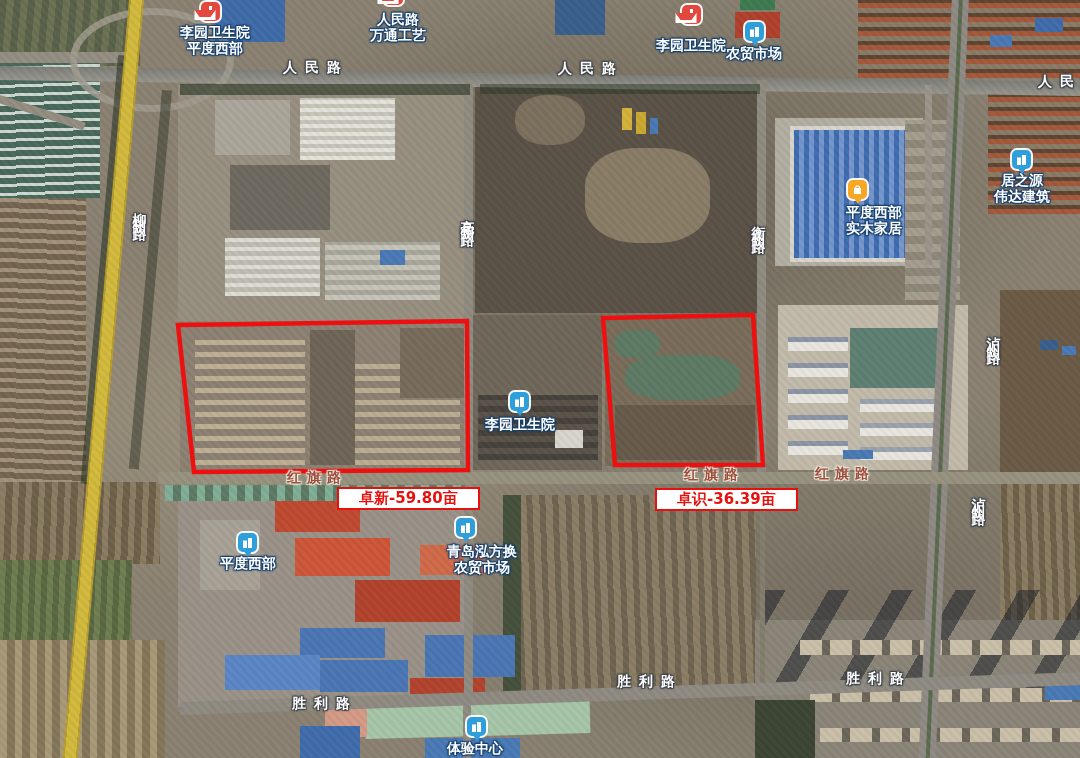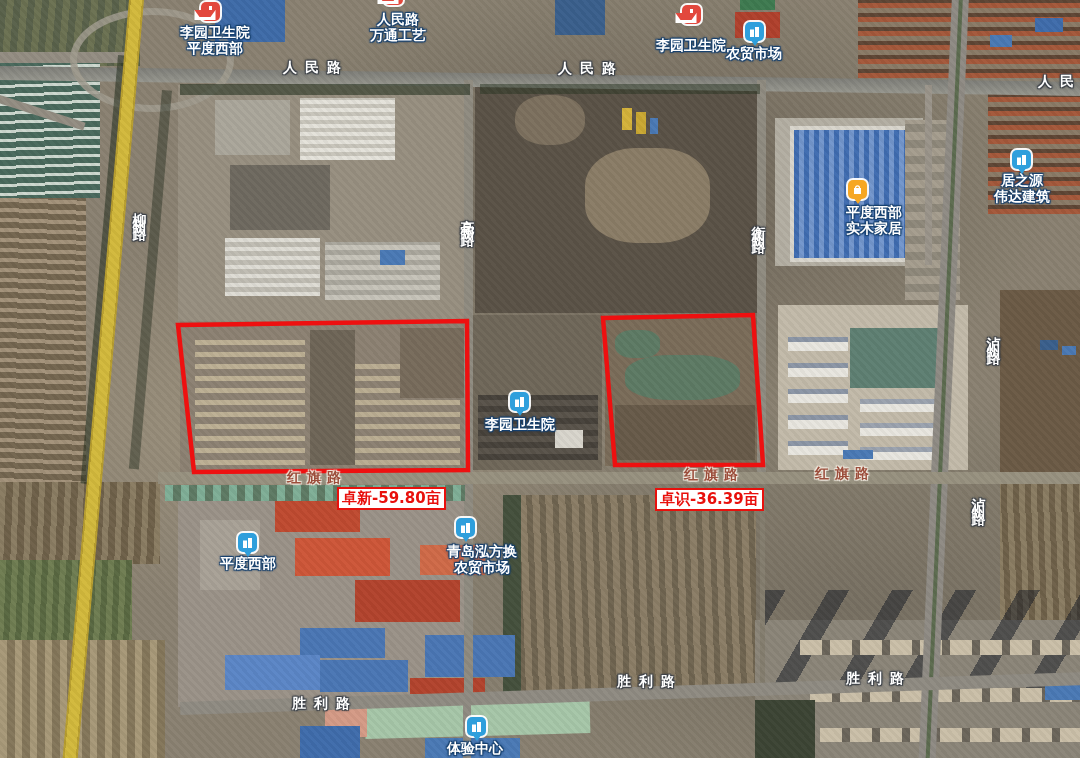--- a/index.html
+++ b/index.html
@@ -27,21 +27,21 @@
   .marker{position:absolute;width:19px;height:19px;border-radius:5px;background:var(--c);
        box-shadow:0 0 0 2px rgba(255,255,255,.95),0 1px 3px rgba(0,0,0,.45);z-index:30;}
   .marker:after{content:"";position:absolute;top:17px;left:50%;transform:translateX(-50%);
        border:5px solid transparent;border-top:7px solid var(--c);border-bottom:0;}
   .marker.red{--c:#e2483d}.marker.blue{--c:#2f9fdc}.marker.orange{--c:#f6a723}
   .glyph{position:absolute;inset:0;}
   .cross:before{content:"";position:absolute;left:8px;top:4px;width:3px;height:11px;background:#fff;}
   .cross:after{content:"";position:absolute;left:4px;top:8px;width:11px;height:3px;background:#fff;}
   .marker svg{position:absolute;left:4px;top:4px;}
   .parcel-tag{position:absolute;background:#fff;border:2px solid #e8100c;color:#e8100c;
-       font-size:15px;font-weight:bold;line-height:19px;padding:0 3px;white-space:nowrap;z-index:40;}
+       font-size:15px;font-weight:bold;line-height:19px;padding:0 20px;white-space:nowrap;z-index:40;}
 </style>
 </head>
 <body>
 
 <div id="map">
 
   <div class="d" style="left:0;top:0;width:140px;height:66px;background:repeating-linear-gradient(95deg,#59614a 0 7px,#6b7152 7px 14px);"></div>
   <div class="d" style="left:0;top:58px;width:100px;height:140px;background:repeating-linear-gradient(178deg,#cdd8cf 0 3px,#49695c 3px 9px);"></div>
   <div class="d" style="left:0;top:198px;width:86px;height:284px;background:repeating-linear-gradient(2deg,#a3927a 0 4px,#73654f 4px 10px);"></div>
   <div class="d" style="left:0;top:482px;width:160px;height:82px;background:repeating-linear-gradient(92deg,#8a7c62 0 6px,#6e6049 6px 13px);"></div>

